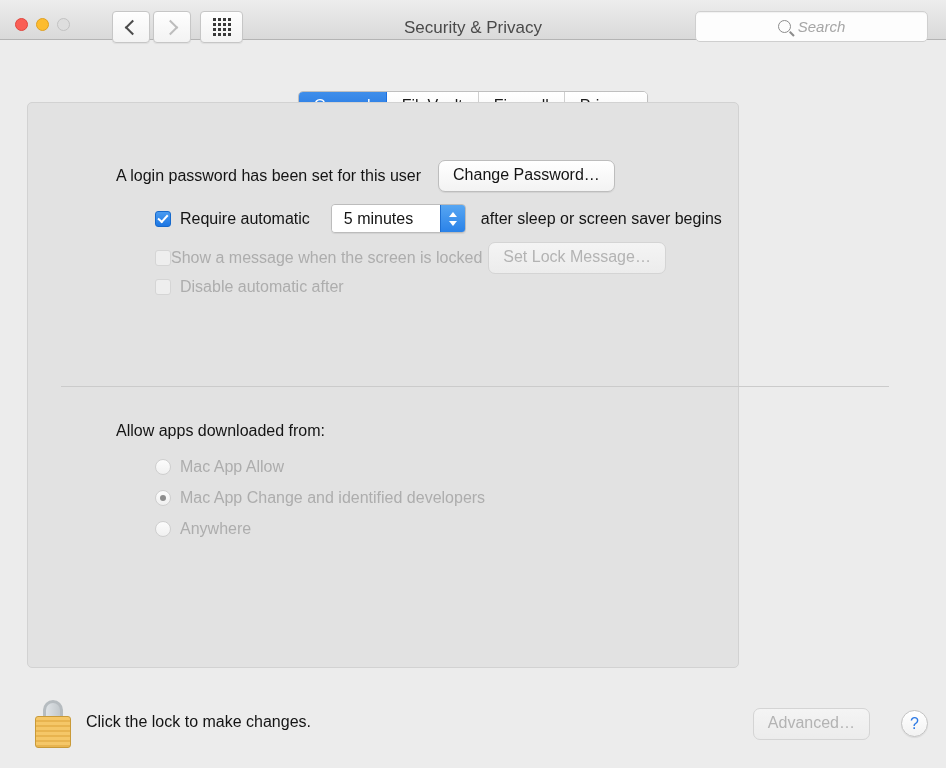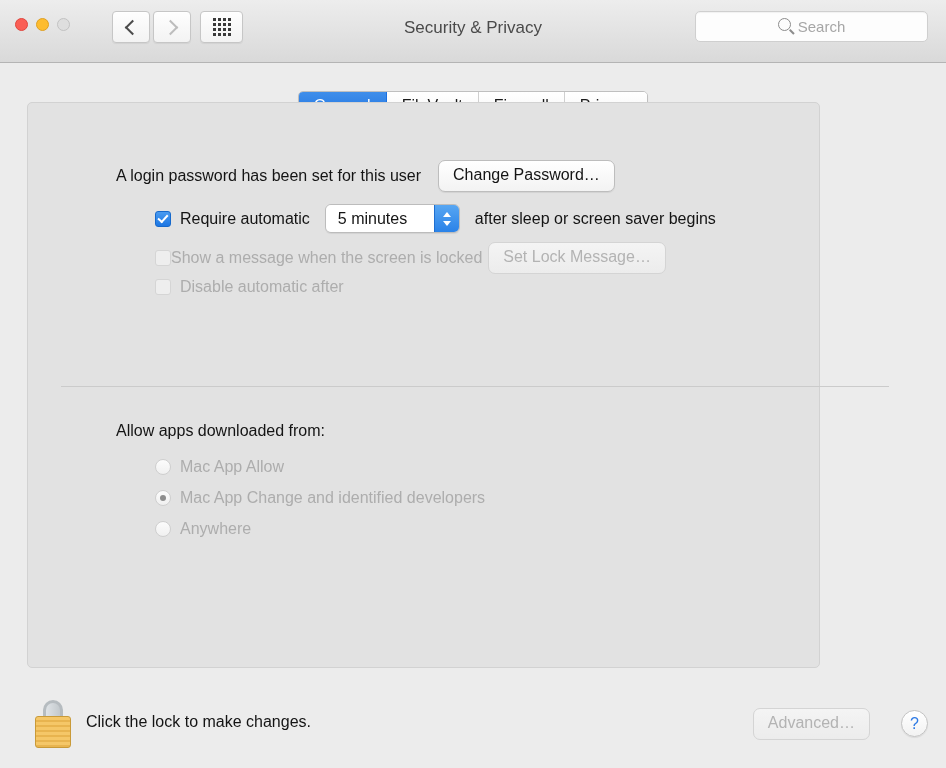--- a/index.html
+++ b/index.html
@@ -11,21 +11,21 @@
     height: 768px;
     font-family: "Liberation Sans", sans-serif;
     background: #ececec;
     overflow: hidden;
     -webkit-font-smoothing: antialiased;
   }
 
   
   .titlebar {
     position: relative;
-    height: 63px;
+    height: 40px;
     background: linear-gradient(to bottom, #ededed 0%, #d9d9d9 100%);
     border-bottom: 1px solid #b4b4b4;
     box-sizing: border-box;
   }
   .traffic {
     position: absolute;
     top: 18px;
     left: 15px;
     display: flex;
     gap: 8px;
@@ -109,21 +109,21 @@
     height: 31px;
     border-radius: 5px;
     background: #fdfdfd;
     border: 1px solid #cfcfcf;
     box-shadow: 0 1px 1px rgba(0,0,0,0.05) inset;
     display: flex;
     align-items: center;
     justify-content: center;
     box-sizing: border-box;
   }
-  .search-inner { display: flex; align-items: flex-start; gap: 7px; }
+  .search-inner { display: flex; align-items: center; gap: 7px; font-style: italic; }
   .mag {
     position: relative;
     width: 11px; height: 11px;
     border: 1.6px solid #8c8c8c;
     border-radius: 50%;
   }
   .mag::after {
     content: "";
     position: absolute;
     right: -5px; bottom: -3px;
@@ -163,21 +163,21 @@
     background: linear-gradient(to bottom,#3f8eea,#1a6fe0);
     color: #ffffff;
     border-right-color: #1a6fe0;
   }
 
   
   .panel {
     position: absolute;
     top: 102px;
     left: 27px;
-    width: 793px;
+    width: 712px;
     height: 566px;
     background: #e2e2e2;
     border: 1px solid #d2d2d2;
     border-radius: 5px;
     box-sizing: border-box;
   }
 
   .row { position: absolute; display: flex; align-items: center; }
 
   .lbl { font-size: 16px; color: #141414; }
@@ -415,21 +415,21 @@
 <div class="panel">
 
   <div class="row" style="left:88px; top:57px; gap:17px;">
     <span class="lbl">A login password has been set for this user</span>
     <span class="pushbtn">Change Password…</span>
   </div>
 
   <div class="row" style="left:127px; top:101px; gap:9px;">
     <span class="cb on"></span>
     <span class="lbl">Require automatic</span>
-    <span class="stepper" style="margin-left:6px;border-radius:6px;">
+    <span class="stepper" style="margin-left:12px;">
       <span class="stepper-val">5 minutes</span>
       <span class="stepper-btn">
         <i class="scar up"></i>
         <i class="scar down"></i>
       </span>
     </span>
     <span class="lbl" style="margin-left:6px;">after sleep or screen saver begins</span>
   </div>
 
   <div class="row" style="left:127px; top:139px; ">

